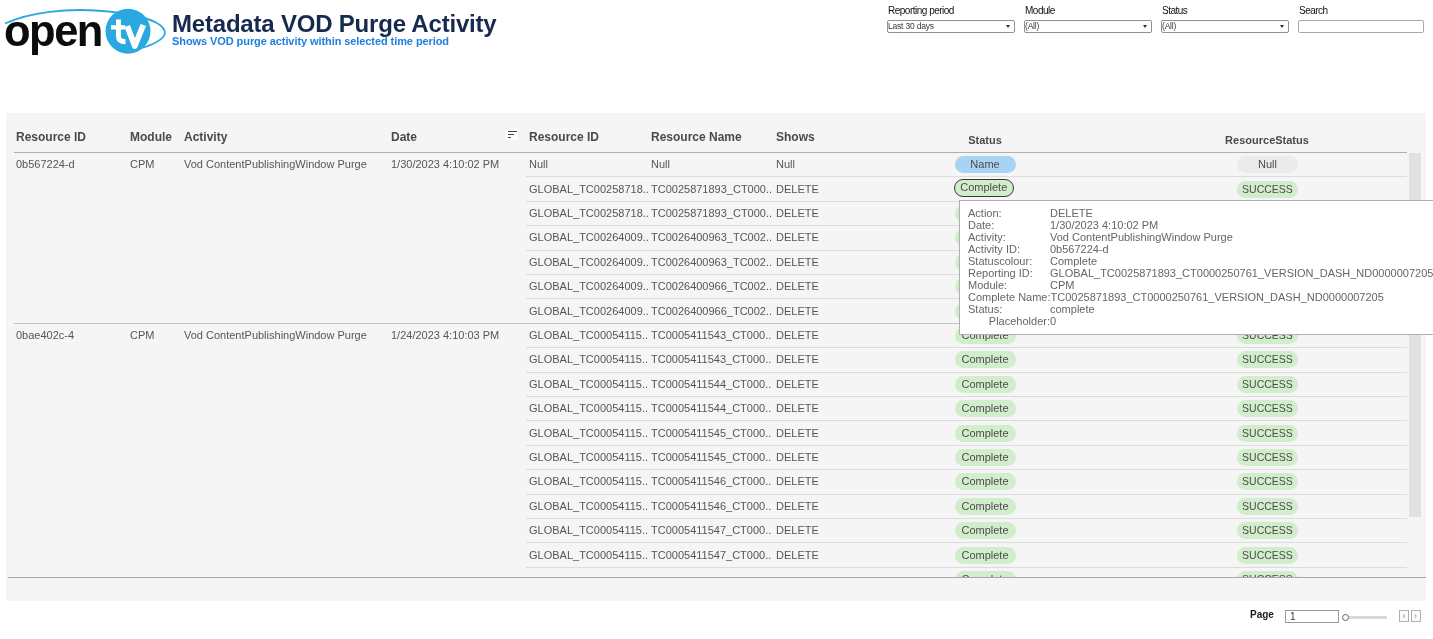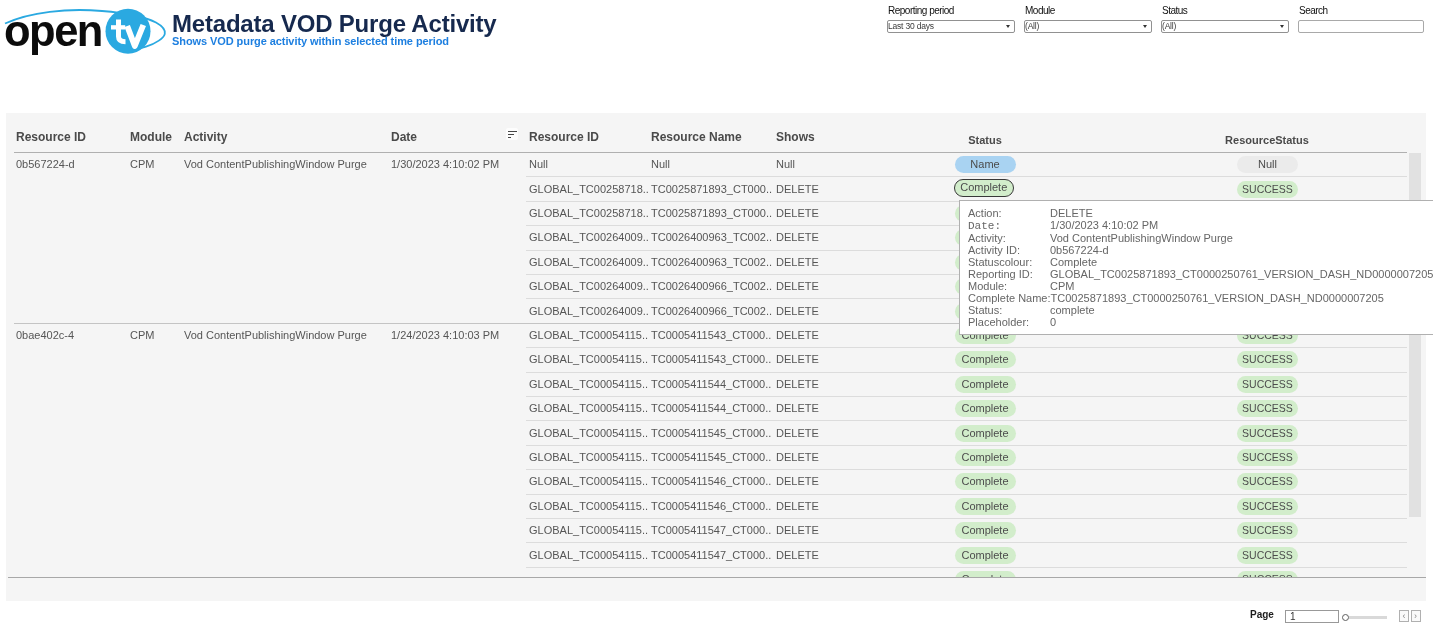--- a/index.html
+++ b/index.html
@@ -162,28 +162,28 @@
 <div class="cell" style="left:776px;top:547.6px;">DELETE</div>
 <div class="pill pill-green" style="left:954.5px;top:546.6px;">Complete</div>
 <div class="pill pill-green" style="left:1237px;top:546.6px;font-size:10.5px;">SUCCESS</div>
 <div class="sep" style="left:526px;top:566.8px;width:881px;"></div>
 <div class="pill pill-green" style="left:954.5px;top:571.0px;">Complete</div>
 <div class="pill pill-green" style="left:1237px;top:571.0px;font-size:10.5px;">SUCCESS</div>
 <div class="abs" style="left:6px;top:577.5px;width:1420px;height:23.5px;background:#f5f5f5;"></div>
 <div class="abs" style="left:8px;top:576.5px;width:1418px;height:1px;background:#a8a8a8;"></div>
 <div class="abs" style="left:959px;top:200px;width:560px;height:121px;background:#fff;border:1px solid #b0b0b0;padding:6px 0 6px 8px;">
 <div class="ttl"><span style="display:inline-block;min-width:82px;">Action:</span>DELETE</div>
-<div class="ttl"><span style="display:inline-block;min-width:82px;font-family:Liberation Mono, monospace;">Date:</span>1/30/2023 4:10:02 PM</div>
+<div class="ttl"><span style="display:inline-block;min-width:82px;">Date:</span>1/30/2023 4:10:02 PM</div>
 <div class="ttl"><span style="display:inline-block;min-width:82px;">Activity:</span>Vod ContentPublishingWindow Purge</div>
 <div class="ttl"><span style="display:inline-block;min-width:82px;">Activity ID:</span>0b567224-d</div>
 <div class="ttl"><span style="display:inline-block;min-width:82px;">Statuscolour:</span>Complete</div>
 <div class="ttl"><span style="display:inline-block;min-width:82px;">Reporting ID:</span>GLOBAL_TC0025871893_CT0000250761_VERSION_DASH_ND0000007205</div>
 <div class="ttl"><span style="display:inline-block;min-width:82px;">Module:</span>CPM</div>
 <div class="ttl"><span style="display:inline-block;min-width:82px;">Complete Name:</span>TC0025871893_CT0000250761_VERSION_DASH_ND0000007205</div>
 <div class="ttl"><span style="display:inline-block;min-width:82px;">Status:</span>complete</div>
-<div class="ttl"><span style="display:inline-block;min-width:82px;">Placeholder:</span>0</div>
+<div class="ttl"><span style="display:inline-block;min-width:82px;text-align:right;">Placeholder:</span>0</div>
 </div>
 <div class="abs" style="left:1250px;top:609px;font-size:10px;font-weight:bold;color:#1d1d1d;">Page</div>
 <div class="abs" style="left:1285px;top:610px;width:48px;height:11px;background:#fff;border:1px solid #999;font-size:10px;color:#333;line-height:11px;padding-left:4px;">1</div>
 <div class="abs" style="left:1342px;top:614px;width:5px;height:5px;border:1.3px solid #5e5e5e;border-radius:50%;background:#fff;"></div>
 <div class="abs" style="left:1349px;top:615.5px;width:38px;height:3px;background:#d9d9d9;"></div>
 <div class="abs" style="left:1399px;top:610px;width:8px;height:10px;border:1px solid #b0b0b0;background:#fafafa;font-size:9px;color:#888;text-align:center;line-height:10px;">‹</div>
 <div class="abs" style="left:1410.5px;top:610px;width:8px;height:10px;border:1px solid #b0b0b0;background:#fafafa;font-size:9px;color:#888;text-align:center;line-height:10px;">›</div>
 
 </body></html>

